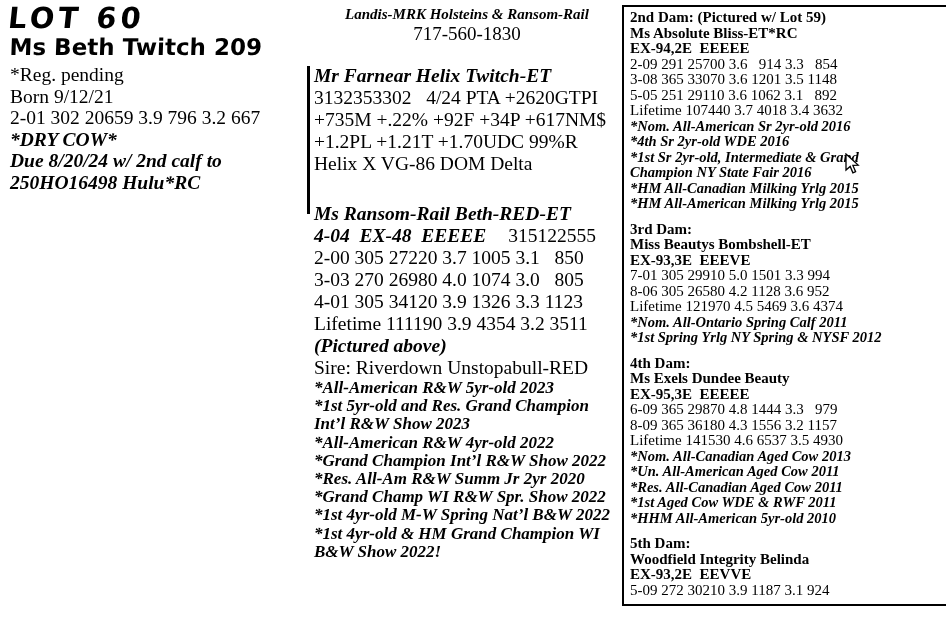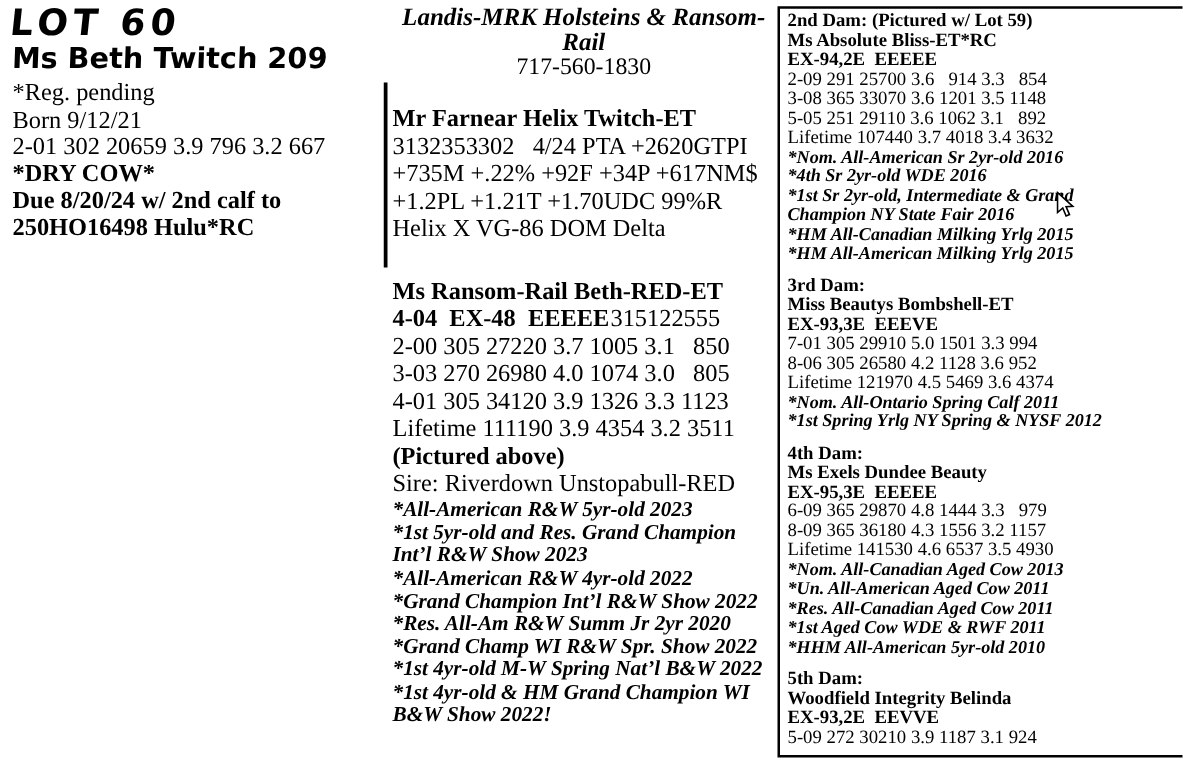--- a/index.html
+++ b/index.html
@@ -19,41 +19,41 @@
     font-family:"DejaVu Sans", sans-serif;
     font-weight:bold; font-size:29px; line-height:32px;
     letter-spacing:4px; transform:skewX(-6deg); transform-origin:0 0;
   }
   .lot-name {
     font-family:"DejaVu Sans", sans-serif;
     font-weight:bold; font-size:23px; line-height:27px;
     letter-spacing:0px; margin-bottom:3px; transform:skewX(-2deg); transform-origin:0 0;
   }
   .left-line { font-size:19.5px; line-height:21.5px; }
-  .bold { font-weight:bold; }
+  .bold { font-weight:bold;font-style:italic; }
 
   
   .col-mid { position:absolute; left:314px; top:4px; width:306px; }
   .consignor-name {
     text-align:center; font-weight:bold; font-style:italic;
-    font-size:20px; line-height:20px;
+    font-size:15px; line-height:20px;
   }
   .consignor-phone { text-align:center; font-size:19px; line-height:20px; }
   .pedigree-bracket {
     position:absolute; left:-7px; top:62px; width:3px; height:148px;
     background:#000000;
   }
   .sire-block { margin-top:21px; }
   .mid-line { font-size:19.5px; line-height:22px; }
   .dam-block { margin-top:28px; }
   .mid-award {
     font-weight:bold; font-style:italic;
     font-size:17px; line-height:18.2px;
   }
-  .reg-num { font-weight:normal; margin-left:1px; }
+  .reg-num { font-weight:normal; margin-left:22px; }
 
   
   .dams-box {
     position:absolute; left:622px; top:5px; width:337px; height:601px;
     border:2px solid #000000; padding:3px 6px 0 6px;
   }
   .bx-bold  { font-weight:bold; font-size:15px; line-height:15.5px; }
   .bx-rec   { font-size:15px; line-height:15.5px; }
   .bx-award { font-weight:bold; font-style:italic; font-size:14.5px; line-height:15.5px; }
   .dam-section + .dam-section { margin-top:10px; }

